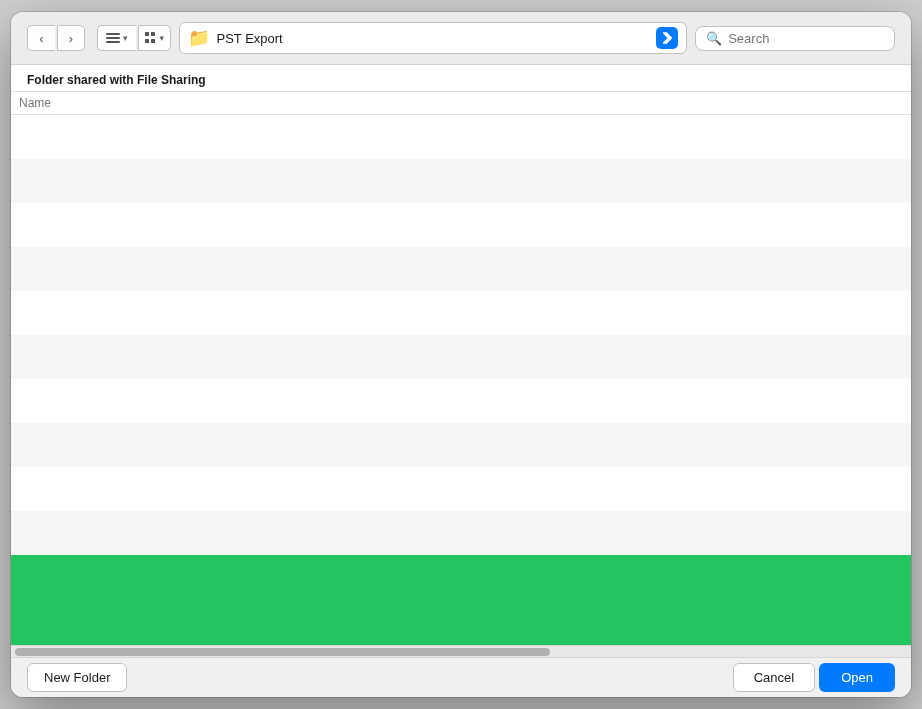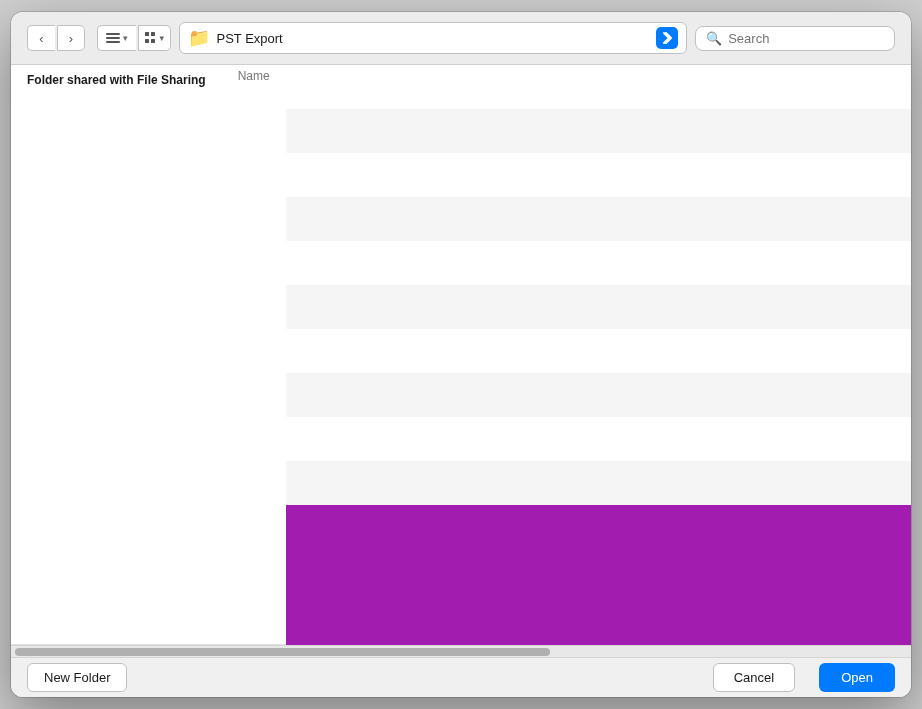--- a/index.html
+++ b/index.html
@@ -162,35 +162,36 @@
       background: transparent;
       font-size: 13px;
       color: #aaa;
       width: 100%;
     }
 
     
     .content {
       flex: 1;
       display: flex;
+      flex-direction: column;
       overflow: hidden;
-      background: #a21caf;
+      background: #22c55e;
     }
 
     .folder-header {
       padding: 8px 16px 4px;
       font-size: 12px;
       font-weight: 600;
       color: #1a1a1a;
       background: white;
       border-bottom: 1px solid #e0e0e0;
     }
 
     .column-header {
-      padding: 4px 16px 4px;
+      padding: 4px 8px 4px;
       font-size: 12px;
       color: #777;
       background: white;
       border-bottom: 1px solid #e0e0e0;
     }
 
     .file-list {
       flex: 1;
       overflow-y: auto;
       overflow-x: hidden;
@@ -243,21 +244,21 @@
       border-top: 1px solid #d5d5d5;
       padding: 5px 16px;
       display: flex;
       align-items: center;
       justify-content: space-between;
       flex-shrink: 0;
     }
 
     .footer-right {
       display: flex;
-      gap: 24px;
+      gap: 4px;
     }
 
     .btn-new-folder {
       background: white;
       border: 1px solid #c0c0c0;
       border-radius: 6px;
       padding: 6px 16px;
       font-size: 13px;
       color: #1a1a1a;
       cursor: pointer;

